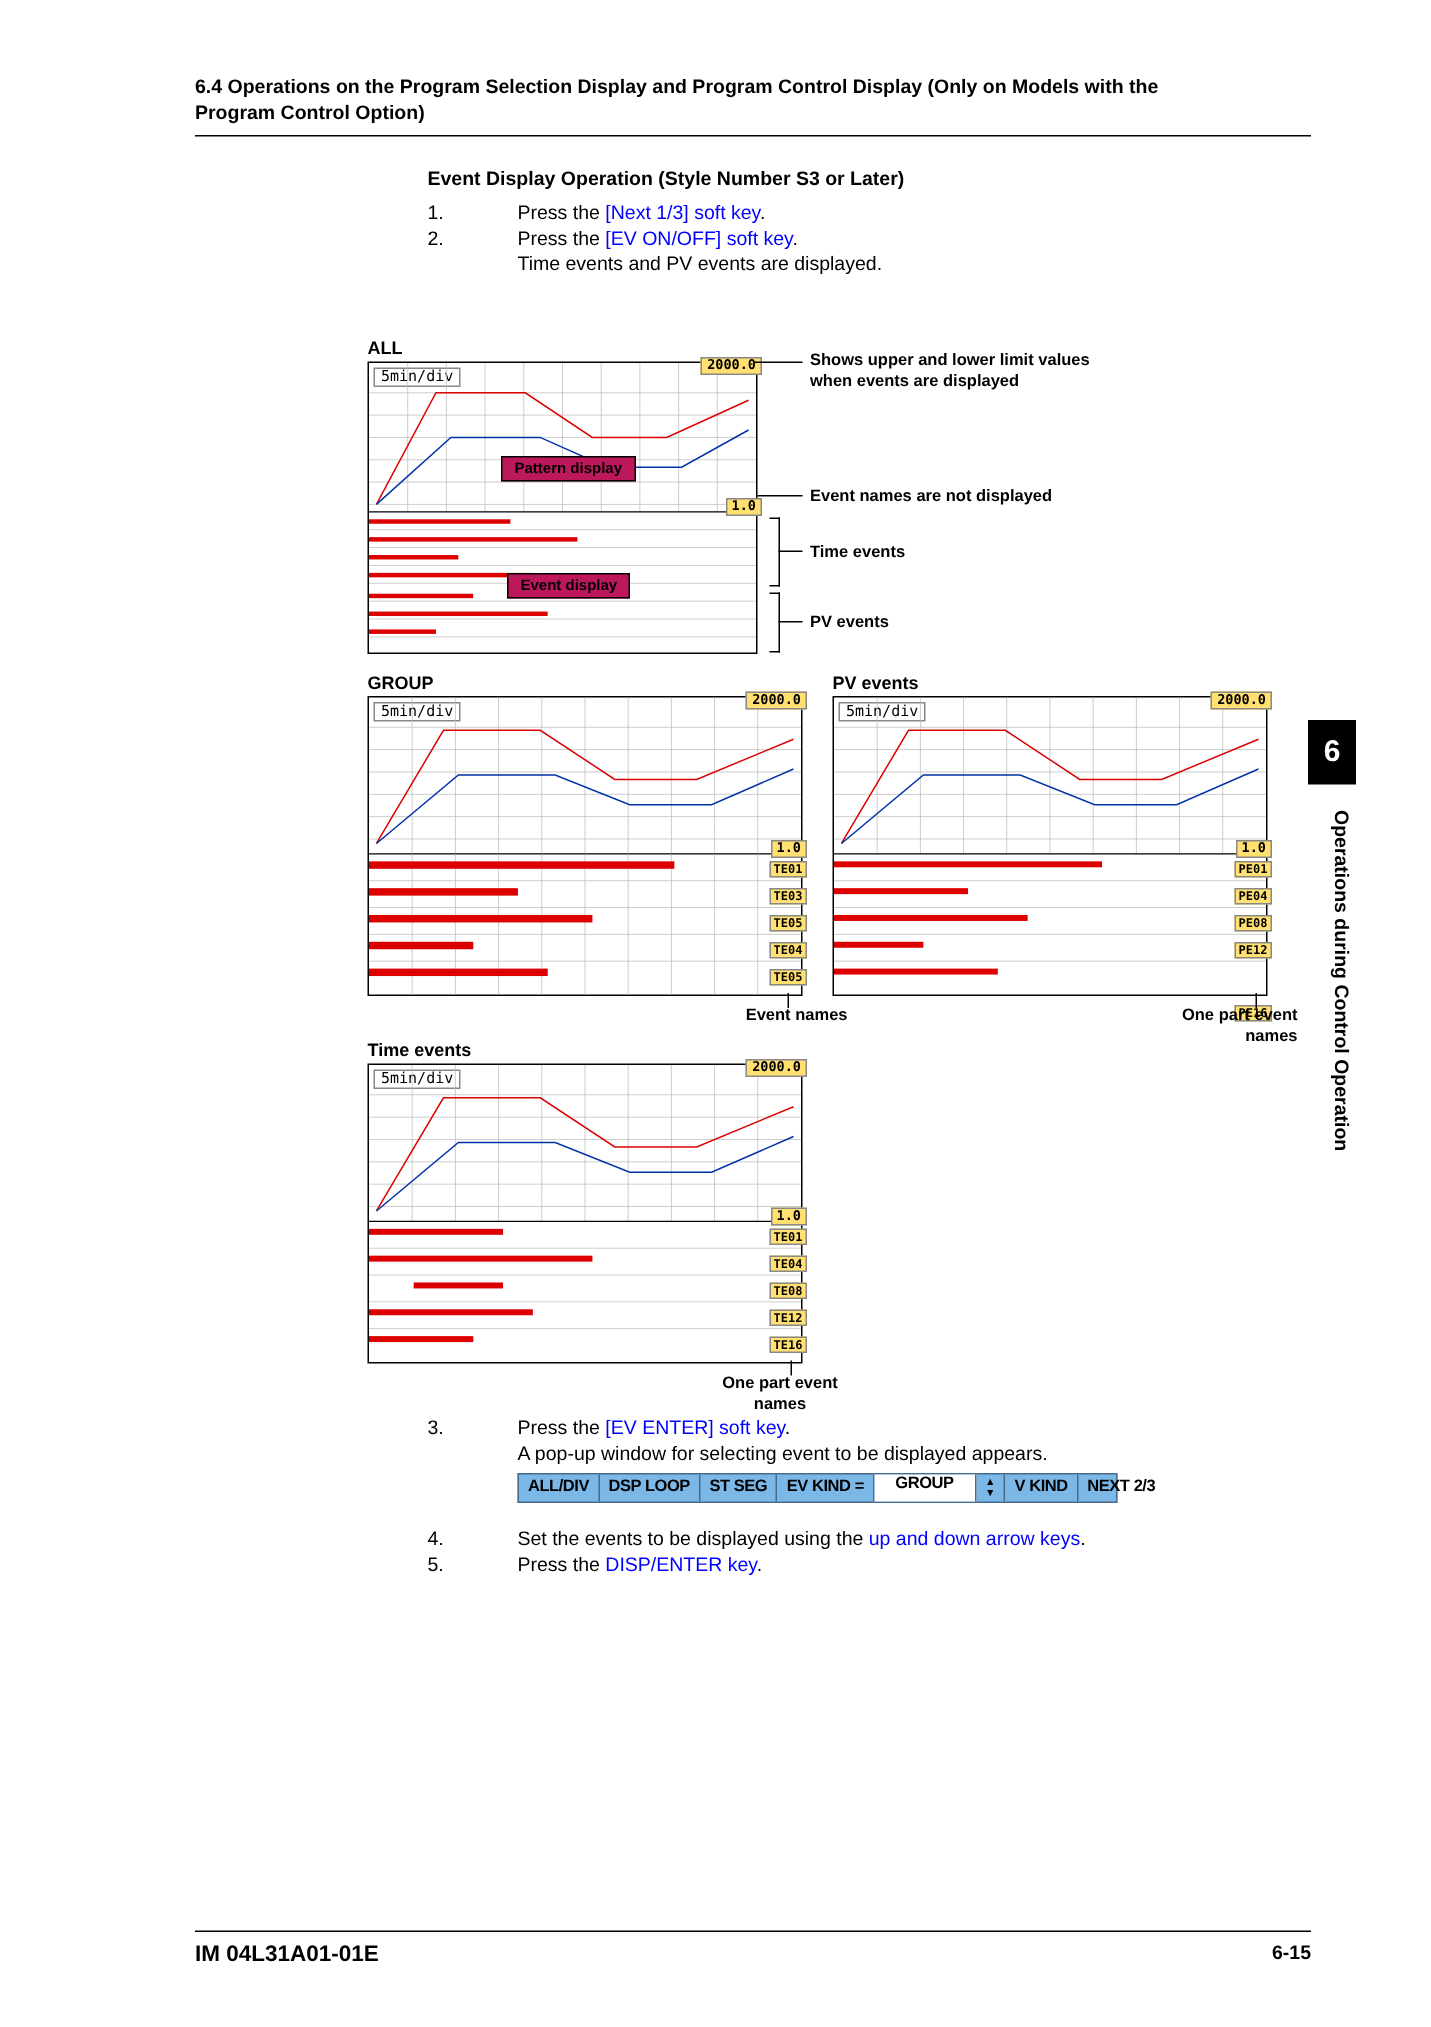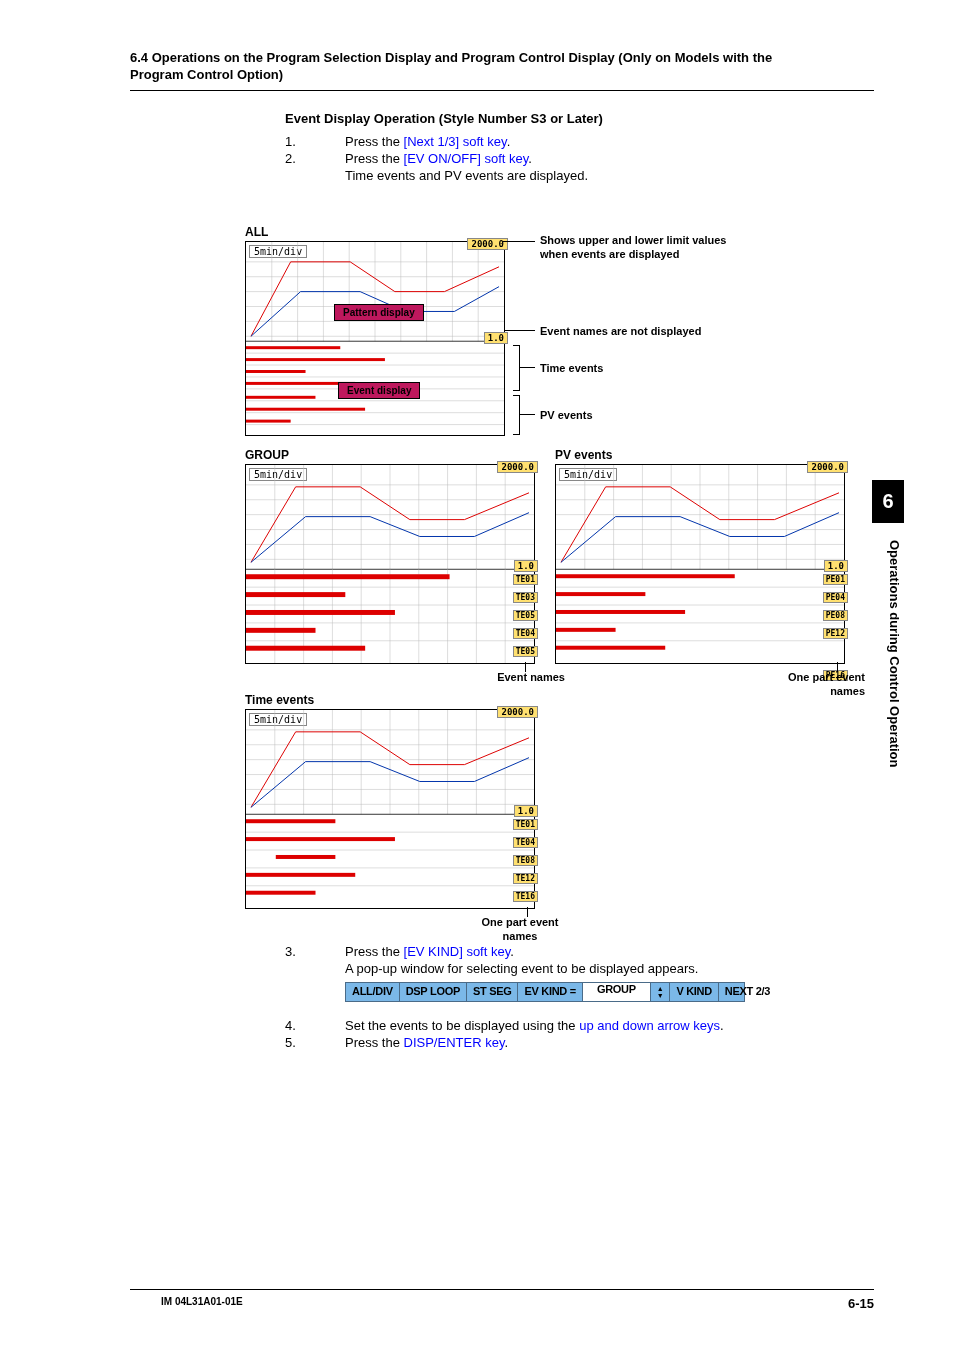--- a/index.html
+++ b/index.html
@@ -267,21 +267,21 @@
         <div class="event-label-strip" style="top:145px;">TE08</div>
         <div class="event-label-strip" style="top:163px;">TE12</div>
         <div class="event-label-strip" style="top:181px;">TE16</div>
       </div>
       <div class="anchor-line" style="left:282px; top:214px; width:1px; height:10px;"></div>
       <div class="annot" style="left:230px; top:222px; text-align:center; width:90px;">One part event names</div>
     </div>
 
     <div class="numlist">
       <div class="num">3.</div>
-      <div class="txt"><span>Press the </span><span class="key">[EV KIND] soft key</span><span>.</span></div>
+      <div class="txt"><span>Press the </span><span class="key">[EV ENTER] soft key</span><span>.</span></div>
     </div>
     <div class="indent">A pop-up window for selecting event to be displayed appears.</div>
 
     <div class="softkeys" style="width:400px;">
       <span>ALL/DIV</span>
       <span>DSP LOOP</span>
       <span>ST SEG</span>
       <span>EV KIND =</span>
       <span class="input">GROUP</span>
       <span class="spinner">▲<br>▼</span>
@@ -297,16 +297,16 @@
     <div class="numlist">
       <div class="num">5.</div>
       <div class="txt"><span>Press the </span><span class="key">DISP/ENTER key</span><span>.</span></div>
     </div>
   </div>
 
   <div class="sidebar-tab">6</div>
   <div class="sidebar-text">Operations during Control Operation</div>
 
   <div class="footer">
-    <span style="font-size:10px; font-weight:bold;margin-left:31px;">IM 04L31A01-01E</span>
+    <span style="font-size:15px; font-weight:bold;">IM 04L31A01-01E</span>
     <span class="pg">6-15</span>
   </div>
 </div>
 
 </body></html>

